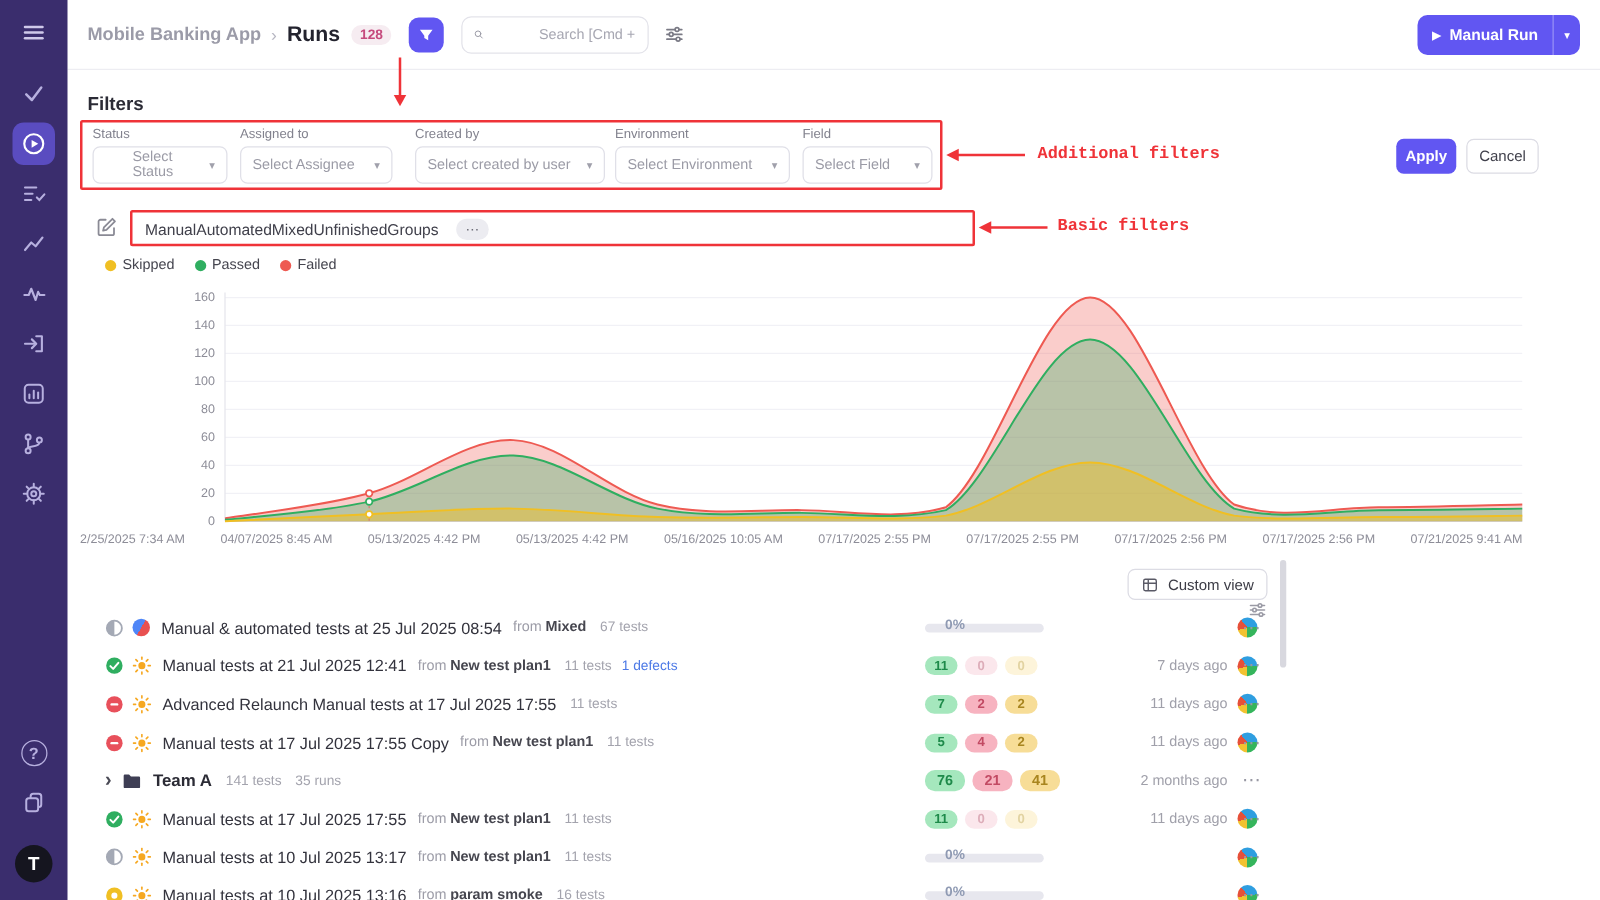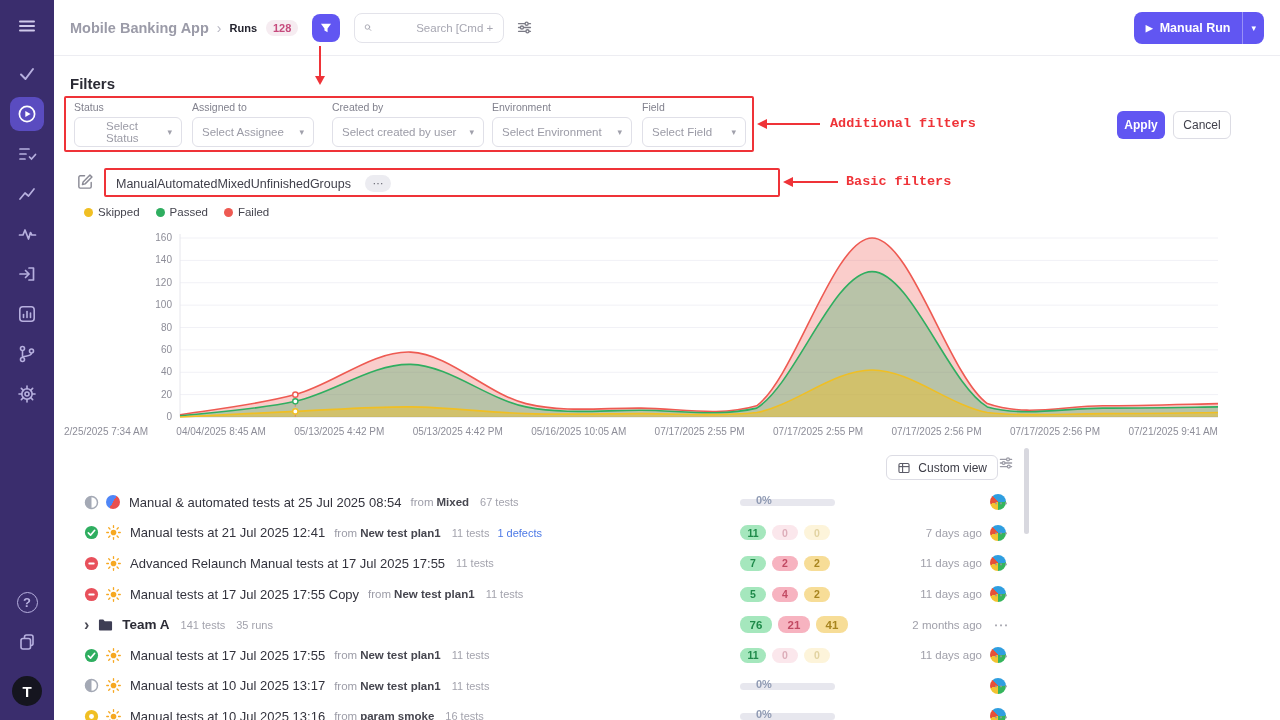--- a/index.html
+++ b/index.html
@@ -18,21 +18,21 @@
   .help-circle { width:21px; height:21px; border:1.6px solid #b7b0df; border-radius:50%; color:#b7b0df;
                  font-size:13px; font-weight:bold; display:flex; align-items:center; justify-content:center; }
   .logo-circle { width:30px; height:30px; border-radius:50%; background:#15151f; color:#fff; font-weight:bold;
                  font-size:15px; display:flex; align-items:center; justify-content:center; margin:14px 0 14px; }
 
   
   .header { position:absolute; left:54px; top:0; width:1226px; height:56px; background:#fff;
             border-bottom:1px solid #ededf2; display:flex; align-items:center; padding:0 16px; z-index:10; }
   .crumb-project { font-size:14.5px; font-weight:bold; color:#9b9ba8; }
   .crumb-sep { color:#b6b6c2; margin:0 8px; font-size:14px; }
-  .crumb-section { font-size:11px; font-weight:bold; color:#23232e; }
+  .crumb-section { font-size:17px; font-weight:bold; color:#23232e; }
   .count-badge { background:#f6ecf1; color:#c64a7d; font-size:11px; font-weight:bold; border-radius:9px;
                  padding:2px 7px; margin-left:9px; }
   .filter-btn { width:28px; height:28px; background:#6156f2; border:none; border-radius:8px; margin-left:14px;
                 display:flex; align-items:center; justify-content:center; cursor:pointer; }
   .search-box { display:flex; align-items:center; gap:6px; border:1px solid #e3e3ea; border-radius:8px;
                 height:30px; width:150px; padding:0 9px; margin-left:14px; background:#fff; }
   .search-box input { border:none; outline:none; width:100%; font-size:11.5px; color:#5a5a66;
                       font-family:"Liberation Sans", sans-serif;margin-left:38px; }
   .search-box input::placeholder { color:#a7a7b2; }
   .hdr-sliders { margin-left:12px; cursor:pointer; display:flex; }
@@ -81,21 +81,21 @@
   
   .legend { position:absolute; left:30px; top:150px; display:flex; gap:16px; font-size:11.5px; color:#45454f; }
   .lg-item { display:flex; align-items:center; gap:5px; }
   .lg-item i { width:9px; height:9px; border-radius:50%; display:inline-block; }
   .chart-wrap { position:absolute; left:10px; top:170px; width:1154px; height:232px; }
   .chart-wrap svg text { font-family:"Liberation Sans", sans-serif; }
   .x-labels { position:absolute; left:0; top:200px; width:1154px; display:flex; justify-content:space-between;
               font-size:10px; color:#8d8d98; }
 
   
-  .view-toolbar { position:absolute; top:399px; right:18px; display:flex; align-items:flex-start; gap:0; }
+  .view-toolbar { position:absolute; top:399px; right:18px; display:flex; align-items:flex-end; gap:0;flex-direction:column; }
   .custom-view-btn { display:flex; align-items:center; gap:7px; height:25px; padding:0 10px; background:#fff;
                      border:1px solid #dcdce4; border-radius:6px; font-size:12px; color:#3c3c46; cursor:pointer;
                      font-family:inherit; }
 
   
   .runs-list { position:absolute; left:16px; right:16px; top:431px; }
   .run-row { position:relative; height:30.6px; display:flex; align-items:center; padding-left:14px; }
   .sticon, .ticon { display:flex; align-items:center; }
   .ticon { margin-left:7px; }
   .icon-mixed { width:14px; height:14px; border-radius:50%;
@@ -395,21 +395,21 @@
           <path d="M116,189.88125C135.2,187.5 192.9,183.9 231.3,175.3C269.8,166.8 308.2,137.5 346.7,138.4C385.1,139.4 423.6,173.3 462.0,180.9C500.4,188.6 538.9,184.1 577.3,184.3C615.8,184.5 654.2,191.0 692.7,182.1C731.1,158.9 769.6,45.7 808.0,45.6C846.4,45.4 884.9,158.2 923.3,180.9C961.8,191.0 1000.2,182.1 1038.7,182.1C1077.1,182.1 1134.8,181.1 1154.0,180.9" fill="none" stroke="#2fae60" stroke-width="1.6"></path>
           <path d="M116,191C135.2,190.1 192.9,187.1 231.3,185.4C269.8,183.7 308.2,180.6 346.7,180.9C385.1,181.3 423.6,186.5 462.0,187.6C500.4,188.8 538.9,187.8 577.3,187.6C615.8,187.5 654.2,191.0 692.7,186.5C731.1,179.3 769.6,144.0 808.0,144.0C846.4,144.0 884.9,179.3 923.3,186.5C961.8,191.0 1000.2,187.6 1038.7,187.6C1077.1,187.6 1134.8,186.7 1154.0,186.5 L1154,191 L116,191 Z" fill="rgba(240,191,35,0.45)"></path>
           <path d="M116,191C135.2,190.1 192.9,187.1 231.3,185.4C269.8,183.7 308.2,180.6 346.7,180.9C385.1,181.3 423.6,186.5 462.0,187.6C500.4,188.8 538.9,187.8 577.3,187.6C615.8,187.5 654.2,191.0 692.7,186.5C731.1,179.3 769.6,144.0 808.0,144.0C846.4,144.0 884.9,179.3 923.3,186.5C961.8,191.0 1000.2,187.6 1038.7,187.6C1077.1,187.6 1134.8,186.7 1154.0,186.5" fill="none" stroke="#f0bf23" stroke-width="1.6"></path>
           <line x1="231.33333333333331" y1="168.625" x2="231.33333333333331" y2="191" stroke="#d97b74" stroke-dasharray="2 3"></line>
           <circle cx="231.33333333333331" cy="168.625" r="2.6" fill="#fff" stroke="#ee5a52" stroke-width="1.4"></circle>
           <circle cx="231.33333333333331" cy="175.3375" r="2.6" fill="#fff" stroke="#2fae60" stroke-width="1.4"></circle>
           <circle cx="231.33333333333331" cy="185.40625" r="2.6" fill="#fff" stroke="#f0bf23" stroke-width="1.4"></circle>
         </svg>
       <div class="x-labels" id="x-labels">
           <span>2/25/2025 7:34 AM</span>
-          <span>04/04/2025 8:45 AM</span>
+          <span>04/07/2025 8:45 AM</span>
           <span>05/13/2025 4:42 PM</span>
           <span>05/13/2025 4:42 PM</span>
           <span>05/16/2025 10:05 AM</span>
           <span>07/17/2025 2:55 PM</span>
           <span>07/17/2025 2:55 PM</span>
           <span>07/17/2025 2:56 PM</span>
           <span>07/17/2025 2:56 PM</span>
           <span>07/21/2025 9:41 AM</span>
         </div>
     </div>

